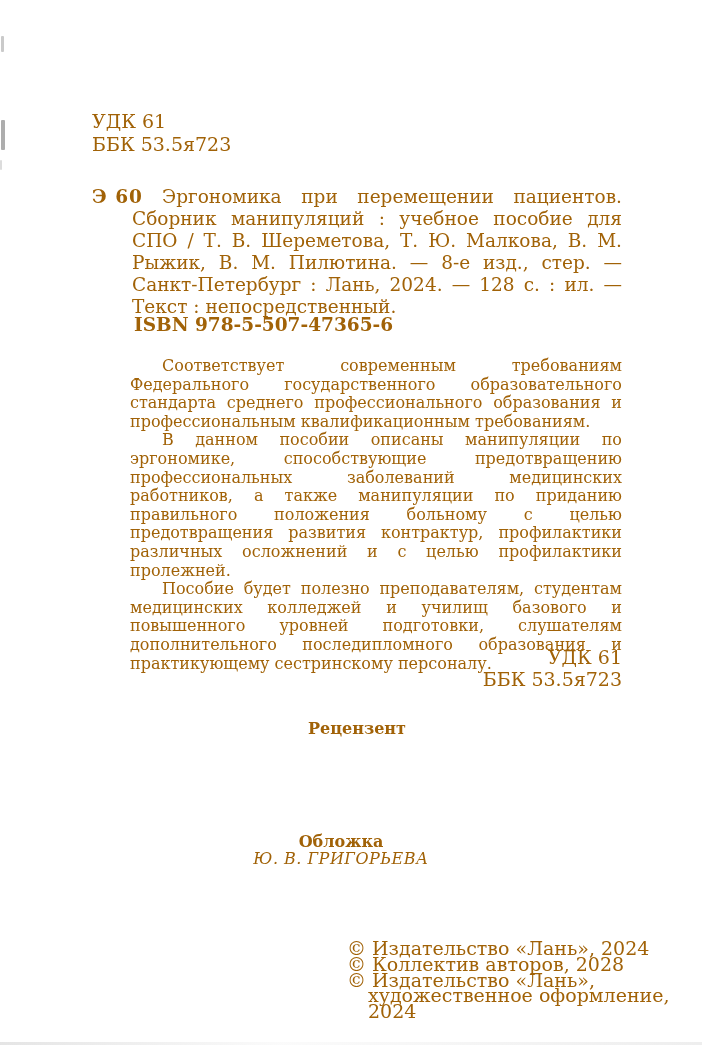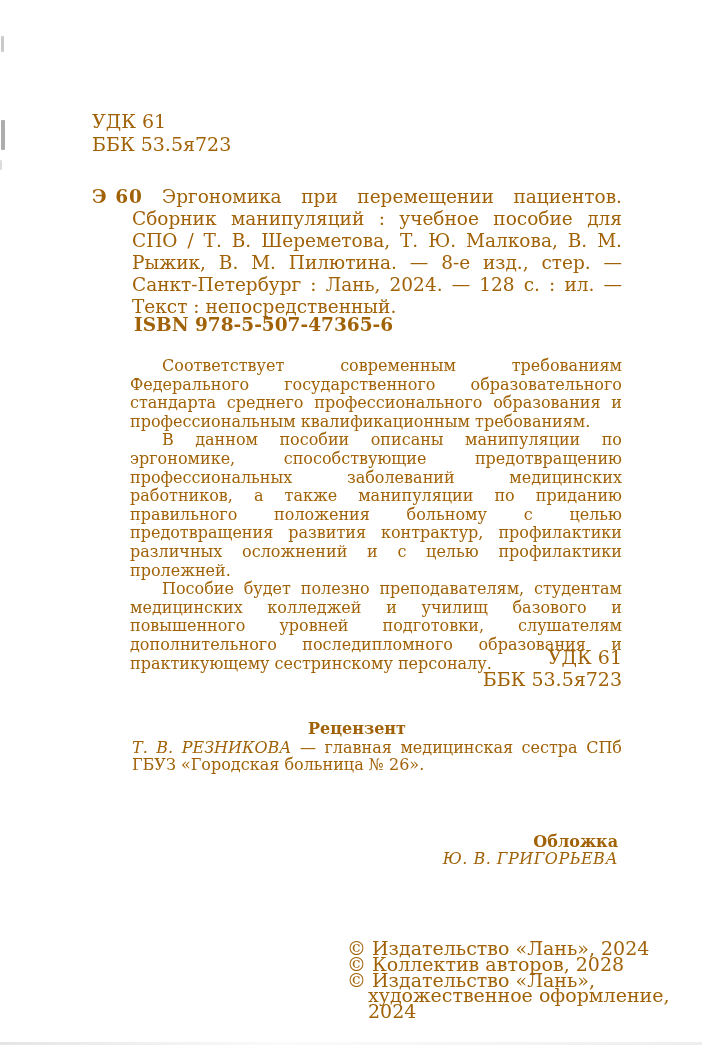--- a/index.html
+++ b/index.html
@@ -98,24 +98,24 @@
     margin: 0;
     padding-left: 40px;
     text-align: justify;
   }
   .reviewer-name {
     font-style: italic;
   }
   
   .cover {
     position: absolute;
-    left: 88px;
+    left: 76px;
     top: 834px;
     width: 530px;
-    text-align: right;
+    text-align: center;
     font-size: 16px;
     line-height: 16.8px;
   }
   .cover-heading {
     font-weight: bold;
   }
   .cover-name {
     font-style: italic;
     letter-spacing: 0.5px;
   }
@@ -181,21 +181,20 @@
     <p>Пособие будет полезно преподавателям, студентам медицинских колледжей и училищ базового и повышенного уровней подготовки, слушателям дополнительного последипломного образования и практикующему сестринскому персоналу.</p>
   </div>
 
   <div class="udc-bottom">
     <div>УДК 61</div>
     <div>ББК 53.5я723</div>
   </div>
 
   <div class="reviewer">
     <div class="reviewer-heading">Рецензент</div>
-    <p class="reviewer-body"><span class="reviewer-name">Т. В. РЕЗНИКОВА</span> <span>— главная медицинская сестра СПб ГБУЗ «Городская больница № 26».</span></p>
   </div>
 
   <div class="cover">
     <div class="cover-heading">Обложка</div>
     <div class="cover-name">Ю. В. ГРИГОРЬЕВА</div>
   </div>
 
   <div class="copyright">
     <div class="copyright-item"><span>©</span> <span>Издательство «Лань», 2024</span></div>
     <div class="copyright-item"><span>©</span> <span>Коллектив авторов, 2028</span></div>

